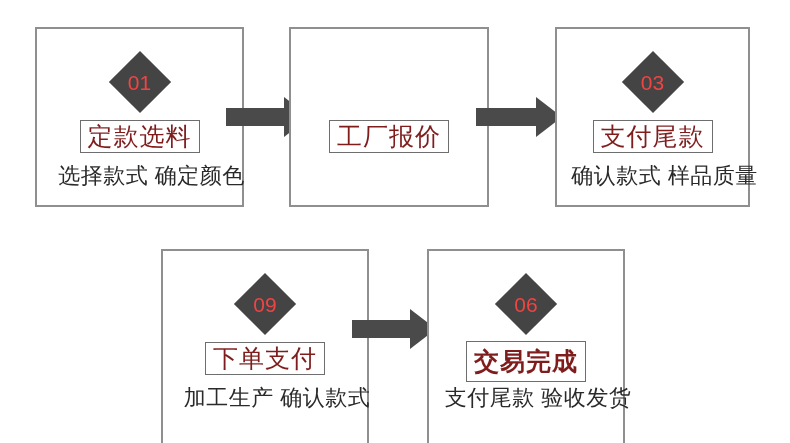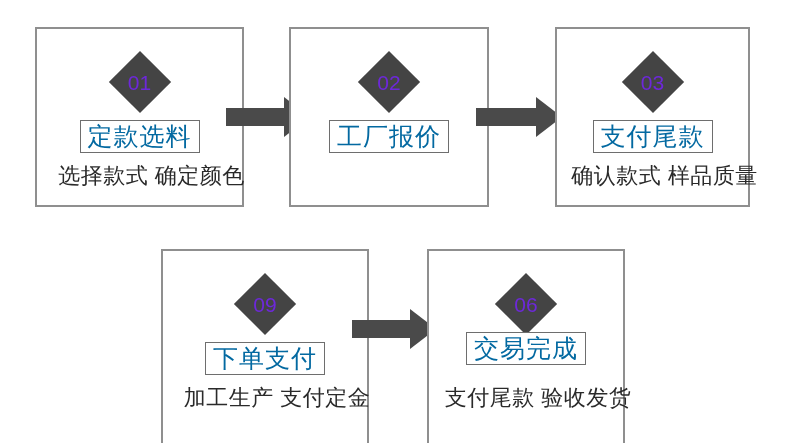--- a/index.html
+++ b/index.html
@@ -50,38 +50,38 @@
   }
   .diamond-num {
     position: absolute;
     left: 0;
     top: 0;
     width: 62px;
     height: 62px;
     display: flex;
     align-items: center;
     justify-content: center;
-    color: #6d28d9;
+    color: #ef4444;
     font-size: 21px;
     font-weight: 400;
     letter-spacing: 0px;
     line-height: 1;
   }
 
   
   .chip {
     position: absolute;
     box-sizing: border-box;
     left: 50%;
     border: 1px solid #6e6e6e;
     background: #ffffff;
     display: flex;
     align-items: center;
     justify-content: center;
-    color: #0369a1;
+    color: #7f1d1d;
     font-size: 25px;
     line-height: 1;
     white-space: nowrap;
     letter-spacing: 1px;
     padding: 0 8px;
   }
 
   
   .desc {
     position: absolute;
@@ -126,24 +126,20 @@
     <div class="chip" style="top:91px; height:33px; width:120px; margin-left:-60px;">定款选料</div>
     <div class="desc" style="top:136px;">选择款式 确定颜色</div>
   </div>
 
   <div class="arrow" style="left:226px; top:97px; width:84px; height:40px;">
     <div class="arrow-shaft" style="left:0px; top:11px; width:60px; height:18px;"></div>
     <div class="arrow-head" style="left:58px; top:0px;"></div>
   </div>
 
   <div class="step" style="left:289px; top:27px; width:200px; height:180px;">
-    <div class="diamond-wrap" style="top:22px;">
-      <div class="diamond"></div>
-      <div class="diamond-num">02</div>
-    </div>
     <div class="chip" style="top:91px; height:33px; width:120px; margin-left:-60px;">工厂报价</div>
   </div>
 
   <div class="arrow" style="left:476px; top:97px; width:88px; height:40px;">
     <div class="arrow-shaft" style="left:0px; top:11px; width:62px; height:18px;"></div>
     <div class="arrow-head" style="left:60px; top:0px;"></div>
   </div>
 
   <div class="step" style="left:555px; top:27px; width:195px; height:180px;">
     <div class="diamond-wrap" style="top:22px;">
@@ -153,30 +149,30 @@
     <div class="chip" style="top:91px; height:33px; width:120px; margin-left:-60px;">支付尾款</div>
     <div class="desc" style="top:136px;">确认款式 样品质量</div>
   </div>
 
   <div class="step" style="left:161px; top:249px; width:208px; height:200px;">
     <div class="diamond-wrap" style="top:22px;">
       <div class="diamond"></div>
       <div class="diamond-num">09</div>
     </div>
     <div class="chip" style="top:91px; height:33px; width:120px; margin-left:-60px;">下单支付</div>
-    <div class="desc" style="top:136px;">加工生产 支付定金</div>
+    <div class="desc" style="top:136px;">加工生产 确认款式</div>
   </div>
 
   <div class="arrow" style="left:352px; top:309px; width:88px; height:40px;">
     <div class="arrow-shaft" style="left:0px; top:11px; width:60px; height:18px;"></div>
     <div class="arrow-head" style="left:58px; top:0px;"></div>
   </div>
 
   <div class="step" style="left:427px; top:249px; width:198px; height:200px;">
     <div class="diamond-wrap" style="top:22px;">
       <div class="diamond"></div>
       <div class="diamond-num">06</div>
     </div>
-    <div class="chip" style="top:81px; height:33px; width:120px; margin-left:-60px;">交易完成</div>
+    <div class="chip" style="top:90px; height:41px; width:120px; margin-left:-60px;font-weight:bold;">交易完成</div>
     <div class="desc" style="top:136px;">支付尾款 验收发货</div>
   </div>
 
 </div>
 
 </body></html>

